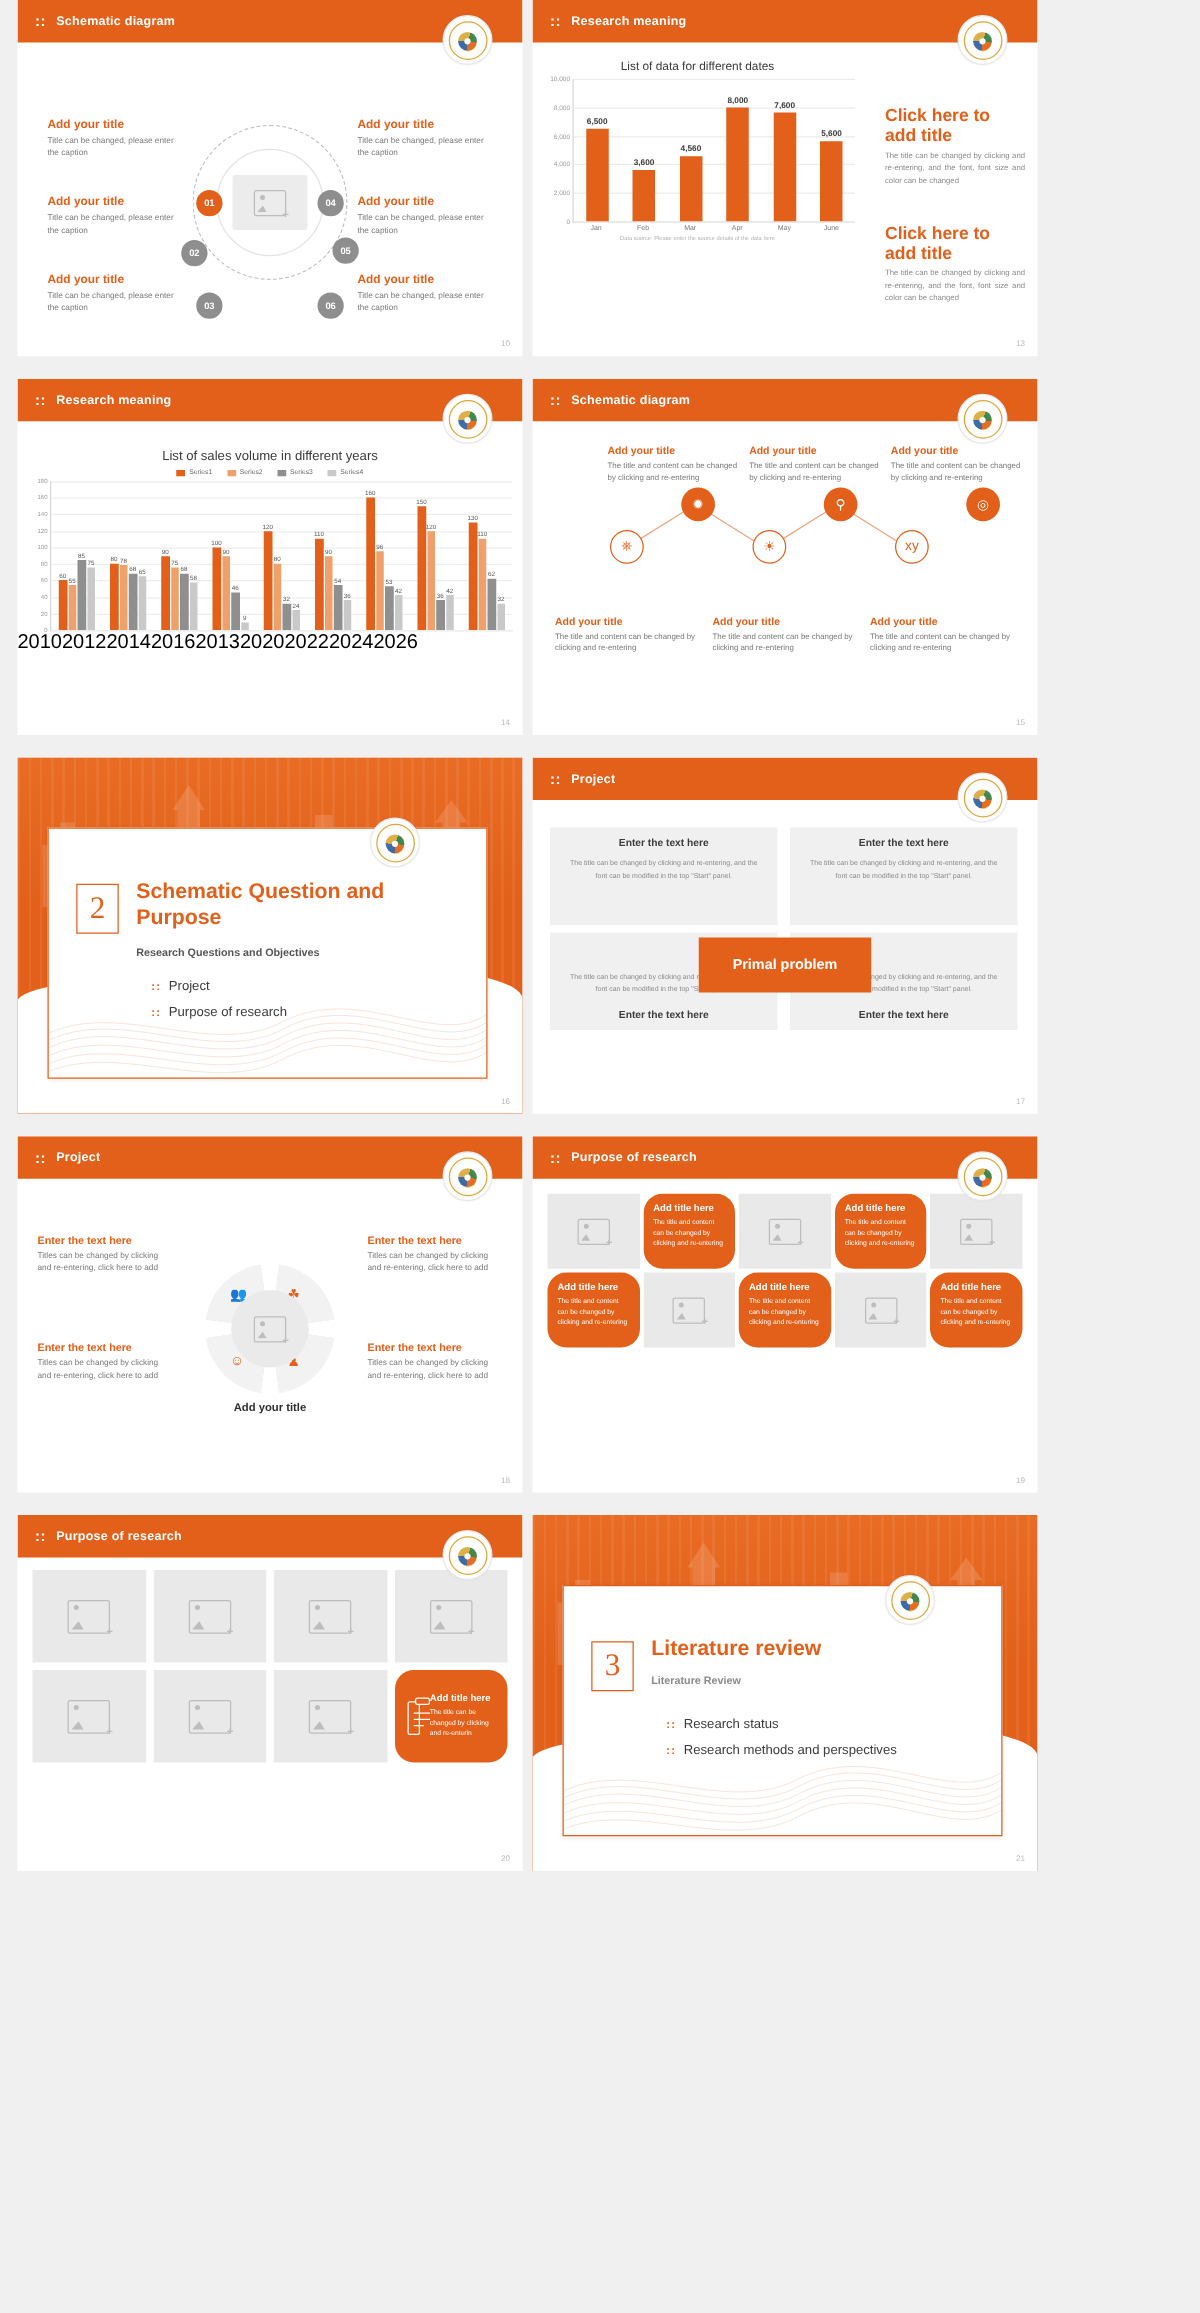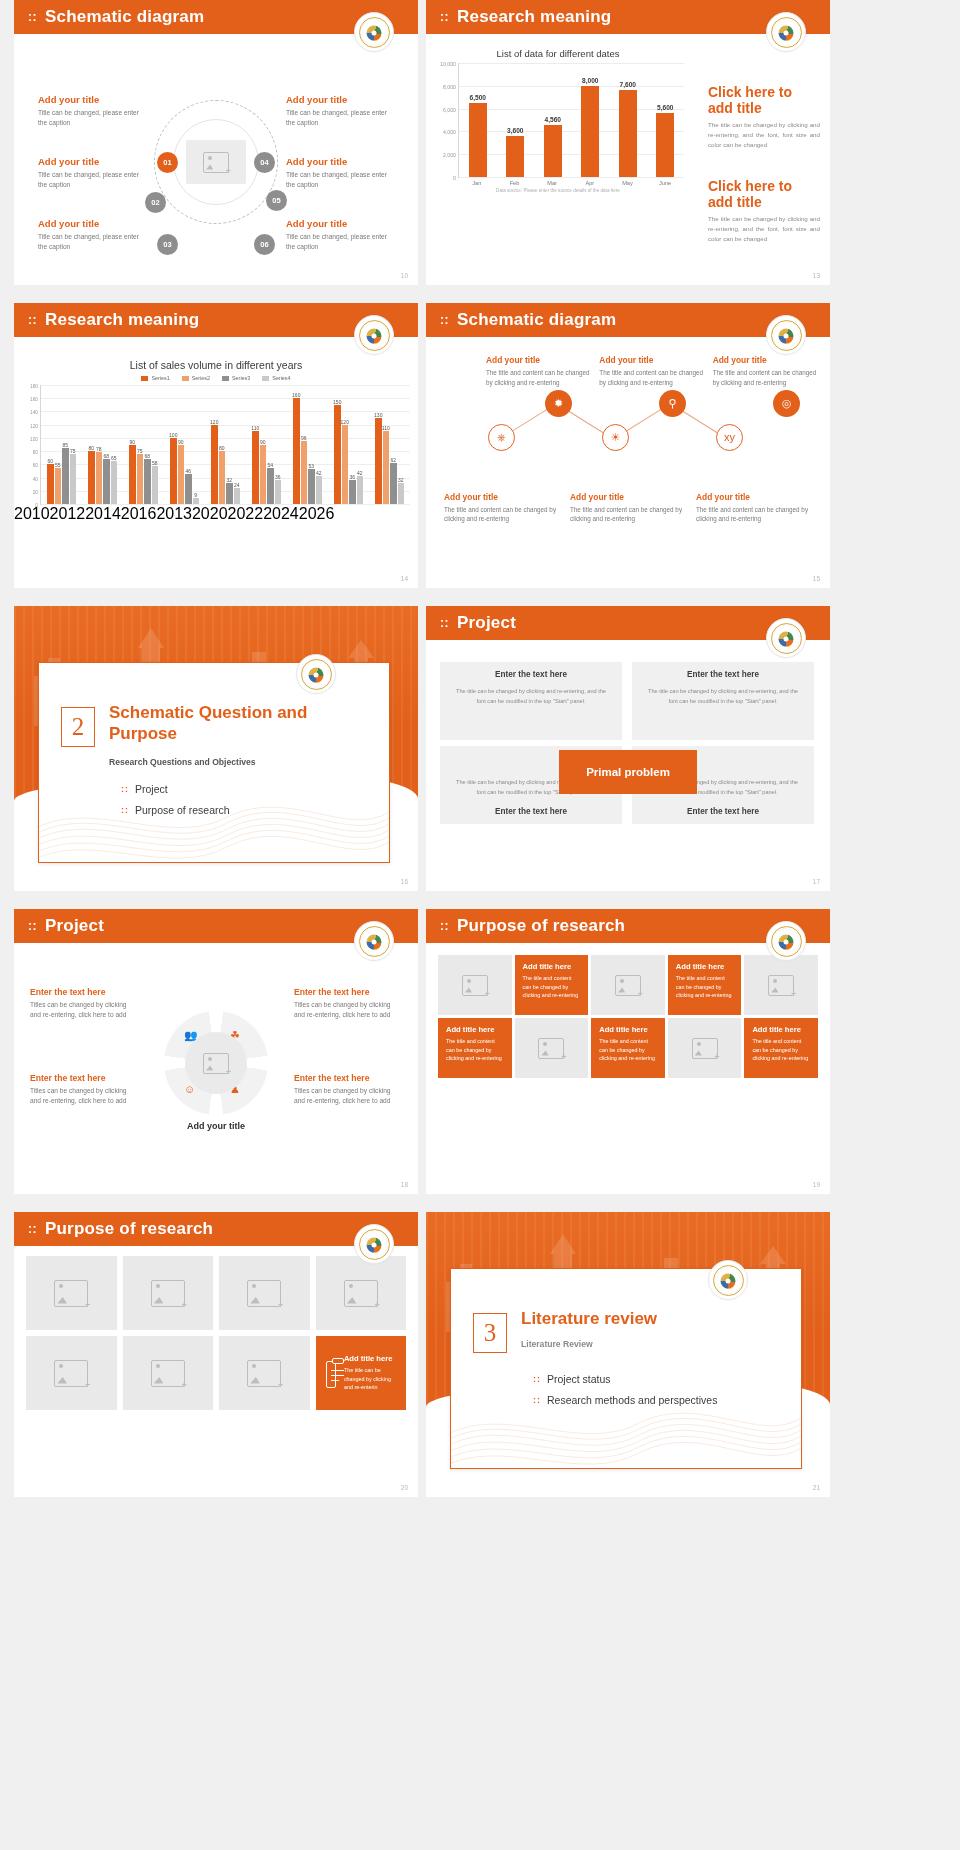--- a/index.html
+++ b/index.html
@@ -35,21 +35,21 @@
   .hdr .dots {
     color: #ffffff;
     font-size: 12px;
     letter-spacing: 0.5px;
     margin-right: 8px;
     line-height: 1;
     font-weight: bold;
   }
   .hdr .t {
     color: #ffffff;
-    font-size: 17px;
+    font-size: 10px;
     font-weight: bold;
     letter-spacing: .2px;
   }
   
   .seal {
     position: absolute;
     width: 40px; height: 40px;
     border-radius: 50%;
     background: #ffffff;
     right: 24px; top: 12px;
@@ -277,21 +277,21 @@
     display: flex; align-items: center; justify-content: center;
   }
   .s18 .dicon { position: absolute; color: #e2601a; font-size: 11px; }
   .s18 .under { position: absolute; left: 50%; top: 178px; transform: translateX(-50%); font-size: 9px; font-weight: bold; color: #2f2f2f; }
   .s18 .lblbox { position: absolute; width: 108px; }
   .s18 .lblbox .ttl-o { font-size: 8.6px; margin-bottom: 3px; }
 
   
   .tiles { display: grid; gap: 3px; padding: 0 12px; }
   .tile { background: #e9e9e9; display: flex; align-items: center; justify-content: center; }
-  .tile.or { background: #e2601a; color: #fff; display: block; padding: 7px 8px; }
+  .tile.or { background: #e2601a; color: #fff; display: block; padding: 7px 8px; border-radius: 15px; }
   .tile.or .tt { font-size: 7.6px; font-weight: bold; margin-bottom: 3px; }
   .tile.or .tp { font-size: 5.4px; line-height: 1.6; }
   .sub-h { color: #e2601a; font-size: 9.5px; font-weight: bold; padding: 14px 0 10px 14px; }
 
   
   .ph { position: relative; width: 26px; height: 21px; }
   .ph .f { position: absolute; inset: 0; border: 1.3px solid #bdbdbd; border-radius: 2px; }
   .ph .m { position: absolute; left: 3px; bottom: 3px; width: 12px; height: 7px; background: #bdbdbd; clip-path: polygon(0 100%,35% 28%,60% 100%); }
   .ph .s { position: absolute; left: 5px; top: 4px; width: 4px; height: 4px; border-radius: 50%; background: #bdbdbd; }
   .ph .p { position: absolute; right: -2px; bottom: -2px; color: #bdbdbd; font-size: 9px; line-height: 8px; font-weight: bold; }
@@ -1009,21 +1009,21 @@
             <path d="M0 54 C60 14 140 72 200 38 C260 8 320 60 360 34"></path>
             <path d="M0 48 C60 10 140 66 200 32 C260 4 320 54 360 28"></path>
           </g>
         </svg>
         <div class="bignum">3</div>
         <div class="h1">Literature review</div>
         <div class="h2" style="top:70px;color:#8a8a8a">Literature Review</div>
         <div class="bullets" style="top:104px">
           <div class="bi">
             <span class="d">::</span>
-            <span class="x">Project status</span>
+            <span class="x">Research status</span>
           </div>
           <div class="bi">
             <span class="d">::</span>
             <span class="x">Research methods and perspectives</span>
           </div>
         </div>
       </div>
       <div class="seal" style="right:82px;top:48px">
           <div class="inner"></div>
         </div>

